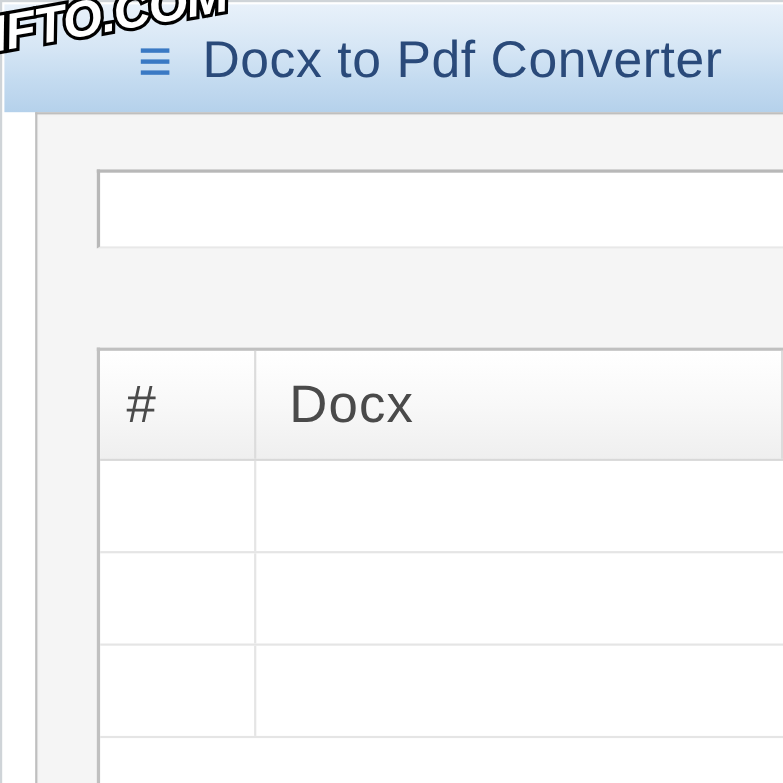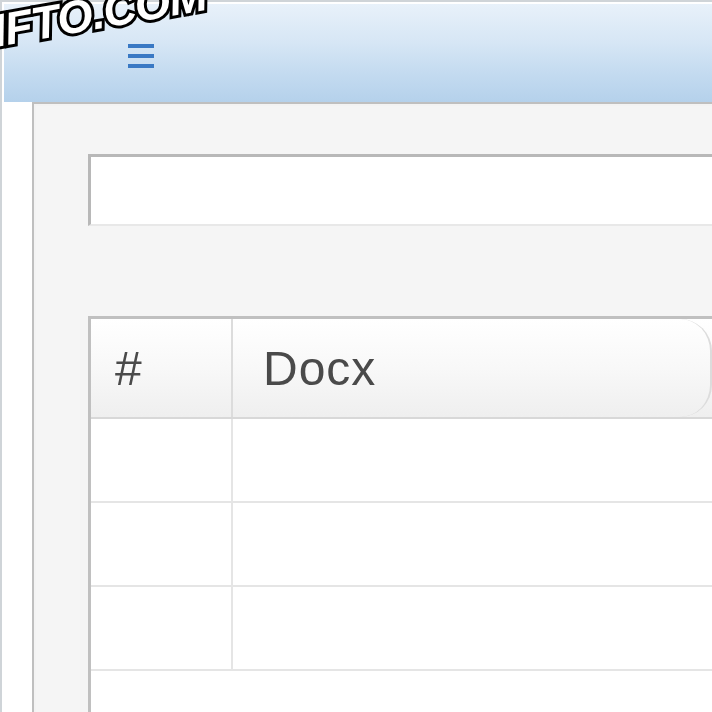--- a/index.html
+++ b/index.html
@@ -102,21 +102,20 @@
       color: #4a4a4a;
       border-right: 2px solid #dcdcdc;
       letter-spacing: 1px;
     }
     .th-num {
       width: 142px;
     }
     .th-docx {
       flex: 1;
       padding-left: 30px;
-      border-radius: 32px;
     }
     .table-row {
       height: 84px;
       border-bottom: 2px solid #e5e5e5;
       display: flex;
     }
     .td-num {
       width: 142px;
       border-right: 2px solid #e5e5e5;
     }
@@ -146,20 +145,21 @@
 
 <div class="outer-frame">
   <div class="titlebar">
     <span class="app-icon">
       <svg viewBox="0 0 40 40" width="40" height="40">
         <rect x="4" y="6" width="26" height="4" fill="#3a79c4"></rect>
         <rect x="4" y="16" width="26" height="4" fill="#3a79c4"></rect>
         <rect x="4" y="26" width="26" height="4" fill="#3a79c4"></rect>
       </svg>
     </span>
+    <span class="title-text">Docx to Pdf Converter</span>
   </div>
 
   <div class="content-area">
     <div class="inner-white">
 
       <div class="path-input"></div>
 
       <div class="file-table">
         <div class="table-header">
           <div class="th th-num">#</div>

